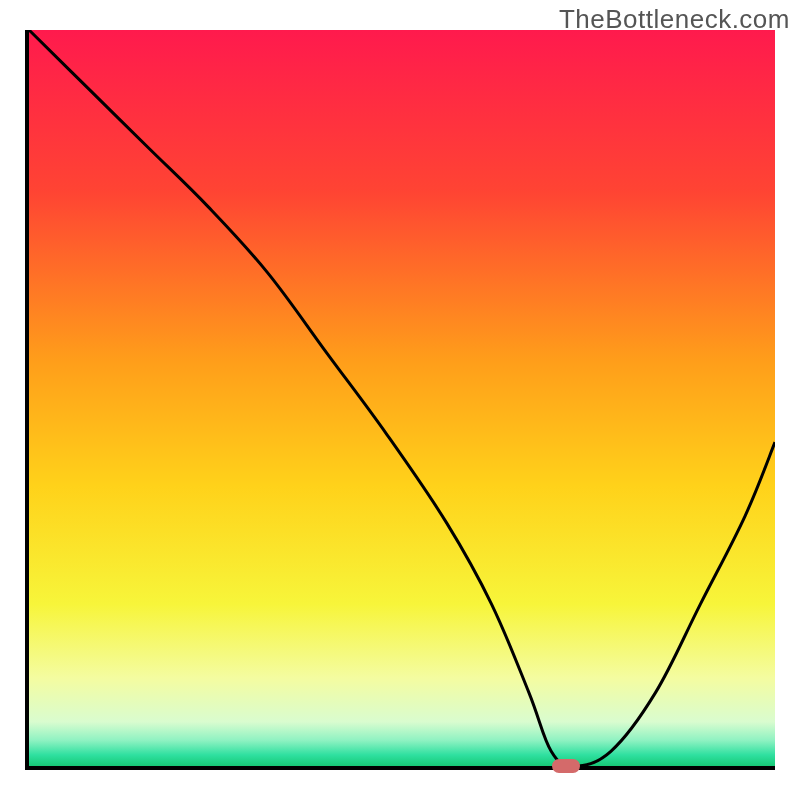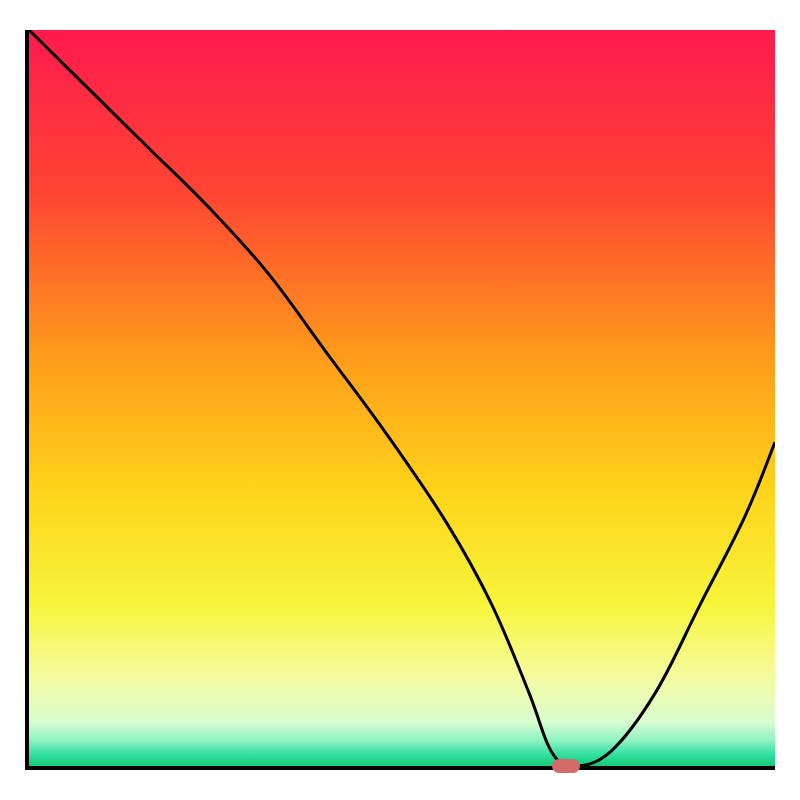--- a/index.html
+++ b/index.html
@@ -51,20 +51,21 @@
     height: 14px;
     background: #d46a6a;
     border-radius: 7px;
     transform: translate(-50%, -50%);
   }
 </style>
 </head>
 <body>
 
 <div class="wrap">
+  <div class="watermark">TheBottleneck.com</div>
 
   <div class="plot">
     <svg class="chart" viewBox="0 0 746 736" preserveAspectRatio="none">
       <defs>
         <linearGradient id="bg-grad" x1="0" y1="0" x2="0" y2="1">
         <stop offset="0%" stop-color="#ff1a4d"></stop>
             <stop offset="22%" stop-color="#ff4433"></stop>
             <stop offset="45%" stop-color="#ff9e1a"></stop>
             <stop offset="62%" stop-color="#ffd21a"></stop>
             <stop offset="78%" stop-color="#f7f53a"></stop>

